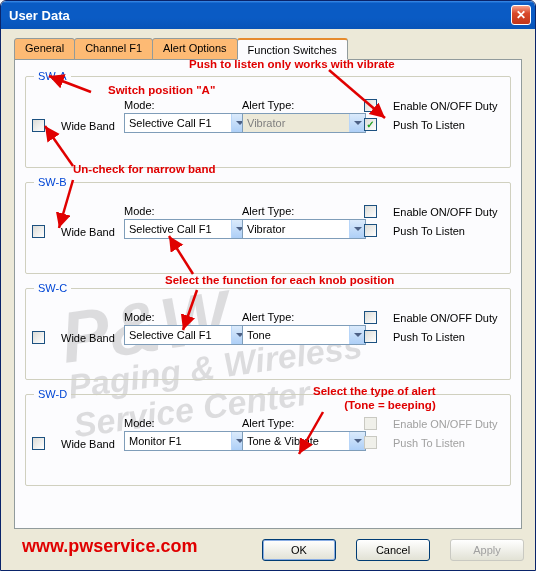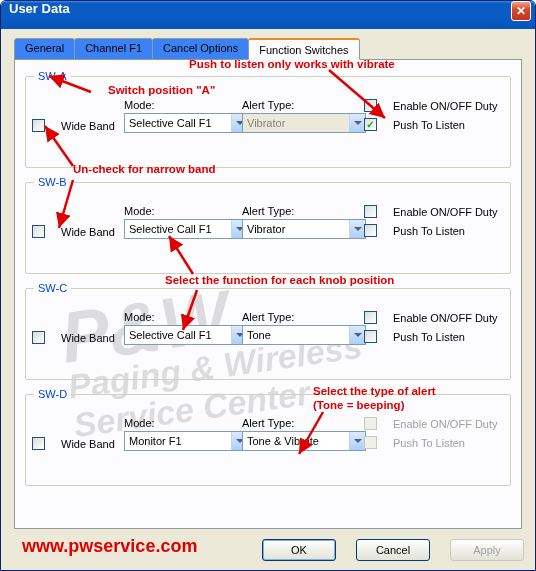--- a/index.html
+++ b/index.html
@@ -21,20 +21,21 @@
     background: #ECE9D8;
     position: relative;
     overflow: hidden;
   }
   .titlebar {
     height: 28px;
     background: linear-gradient(to bottom, #3C8DEA 0%, #0A5BC4 8%, #0A5BC4 60%, #0854B8 100%);
     border-radius: 5px 5px 0 0;
     color: #fff;
     display: flex;
+    align-items: center;
     padding: 0 4px 0 8px;
     font-weight: bold;
     font-size: 13px;
     gap: 16px;
   }
   .titlebar .spacer { flex: 1; }
   .titlebar .close {
     width: 20px; height: 20px;
     background: linear-gradient(to bottom, #F7A08B, #D9492B 40%, #C23519);
     border: 1px solid #fff;
@@ -55,21 +56,21 @@
   .tabs {
     display: flex;
     position: relative;
     top: 1px;
     z-index: 2;
   }
   .tab {
     padding: 3px 10px;
     border: 1px solid #919B9C;
     border-bottom: 1px solid #919B9C;
-    background: #3b82f6;
+    background: #fdba74;
     margin-right: -1px;
     cursor: pointer;
     border-radius: 3px 3px 0 0;
   }
   .tab.active {
     background: #FCFCFE;
     border-bottom: 1px solid #FCFCFE;
     border-top: 2px solid #E68B2C;
     padding-top: 4px;
     position: relative;
@@ -167,21 +168,21 @@
     font-weight: bold;
     font-family: Arial, sans-serif;
     margin-top: 24px;
   }
   .anno {
     position: absolute;
     color: #E00000;
     font-weight: bold;
     font-size: 11.5px;
     pointer-events: none;
-    text-align: left;
+    text-align: right;
     line-height: 1.2;
     padding-left: 8px;
   }
   svg.arrow { position:absolute; pointer-events:none; }
   .watermark {
     position:absolute;
     left:50px; top:220px;
     width:430px;
     opacity:0.12;
     font-family: Arial, sans-serif;
@@ -203,21 +204,21 @@
     <span class="spacer"></span>
     <div class="close">
       <span>✕</span>
     </div>
   </div>
 
   <div class="client">
     <div class="tabs">
       <div class="tab">General</div>
       <div class="tab">Channel F1</div>
-      <div class="tab">Cancel Options</div>
+      <div class="tab">Alert Options</div>
       <div class="tab active">Function Switches</div>
     </div>
 
     <div class="tabpanel">
 
       <div class="watermark">
         <div class="big">P&amp;W</div>
         <div class="med">Paging &amp; Wireless</div>
         <div class="med">Service Center</div>
       </div>

